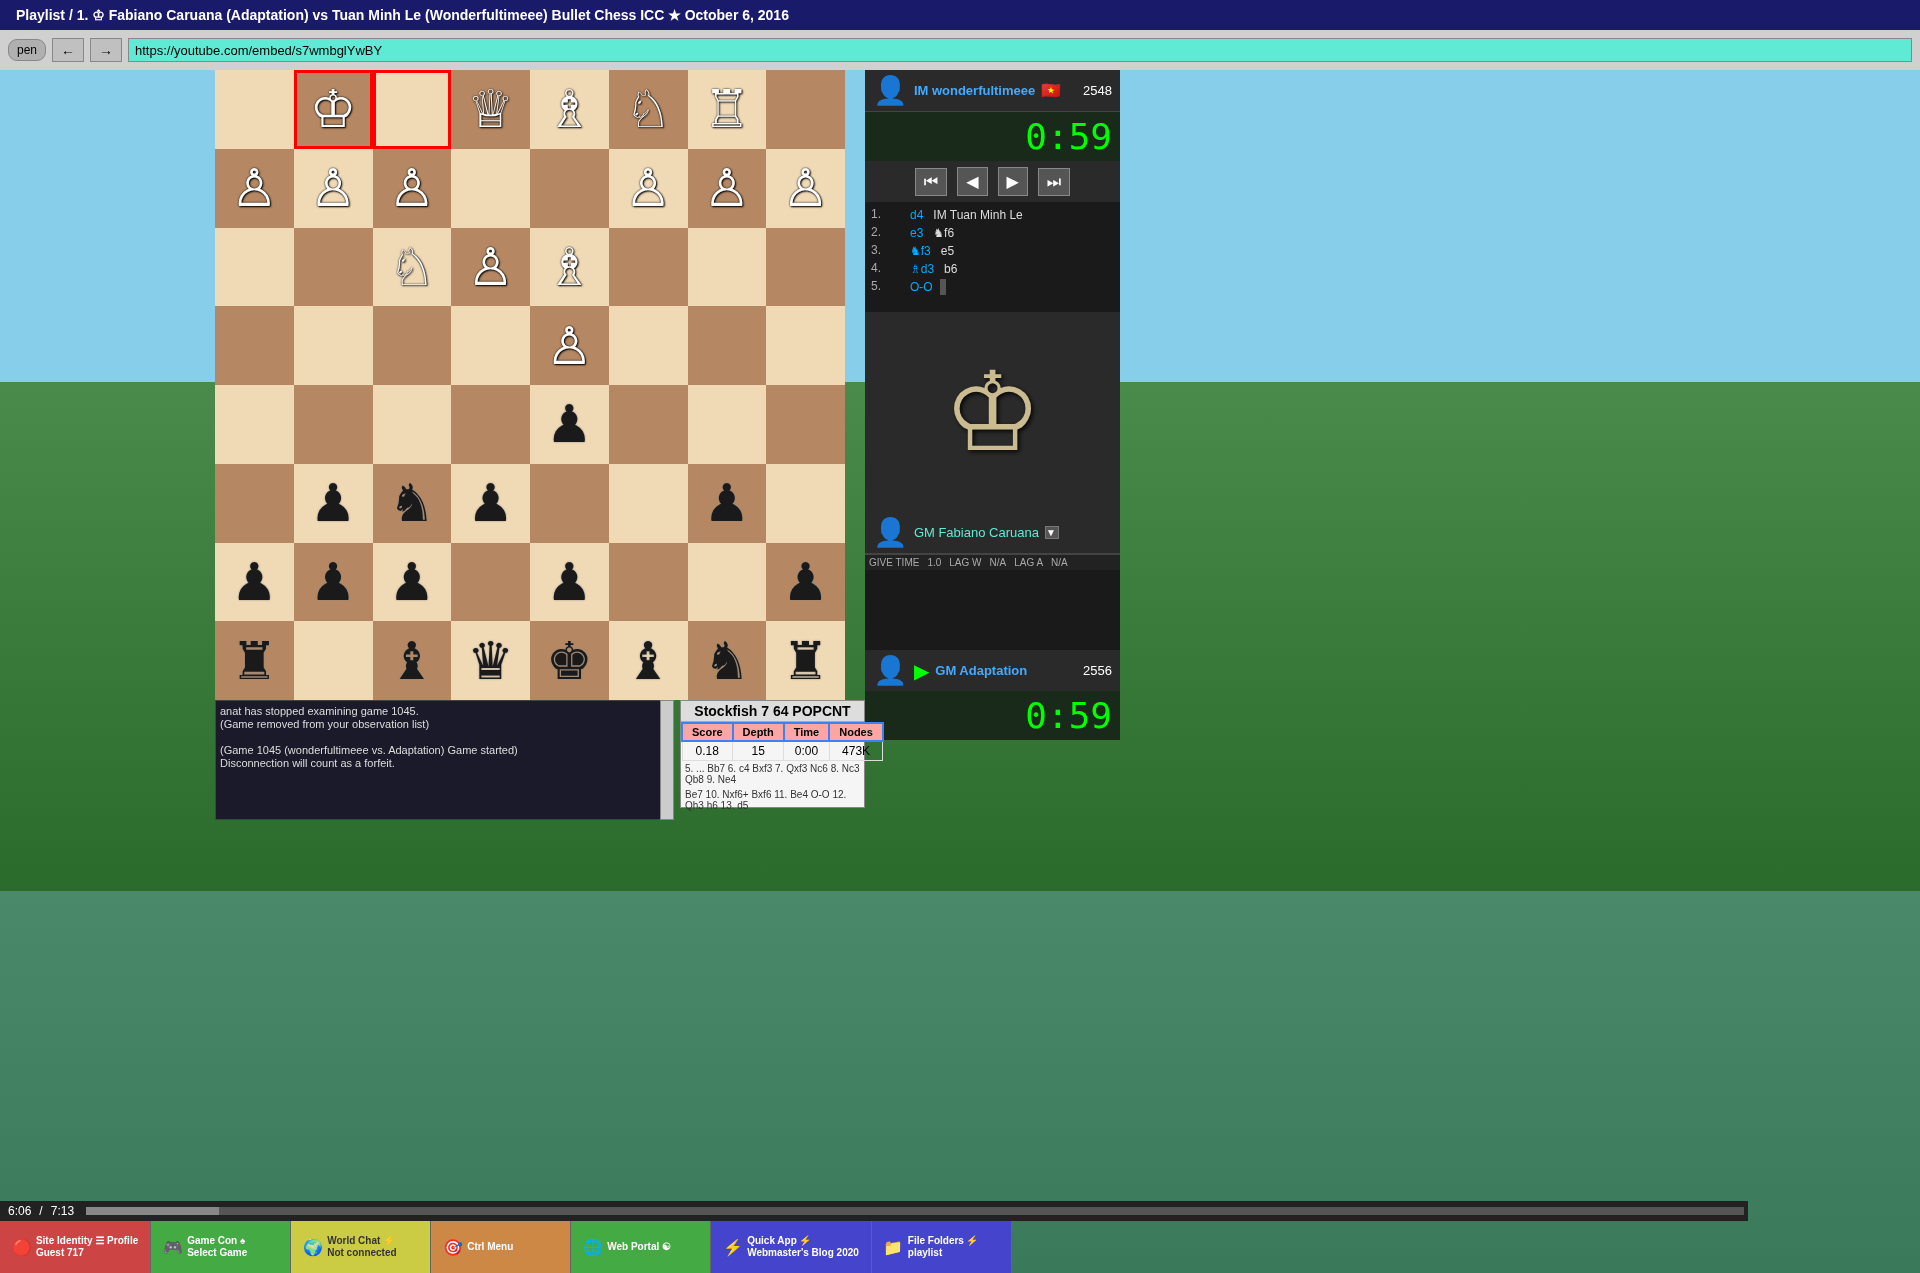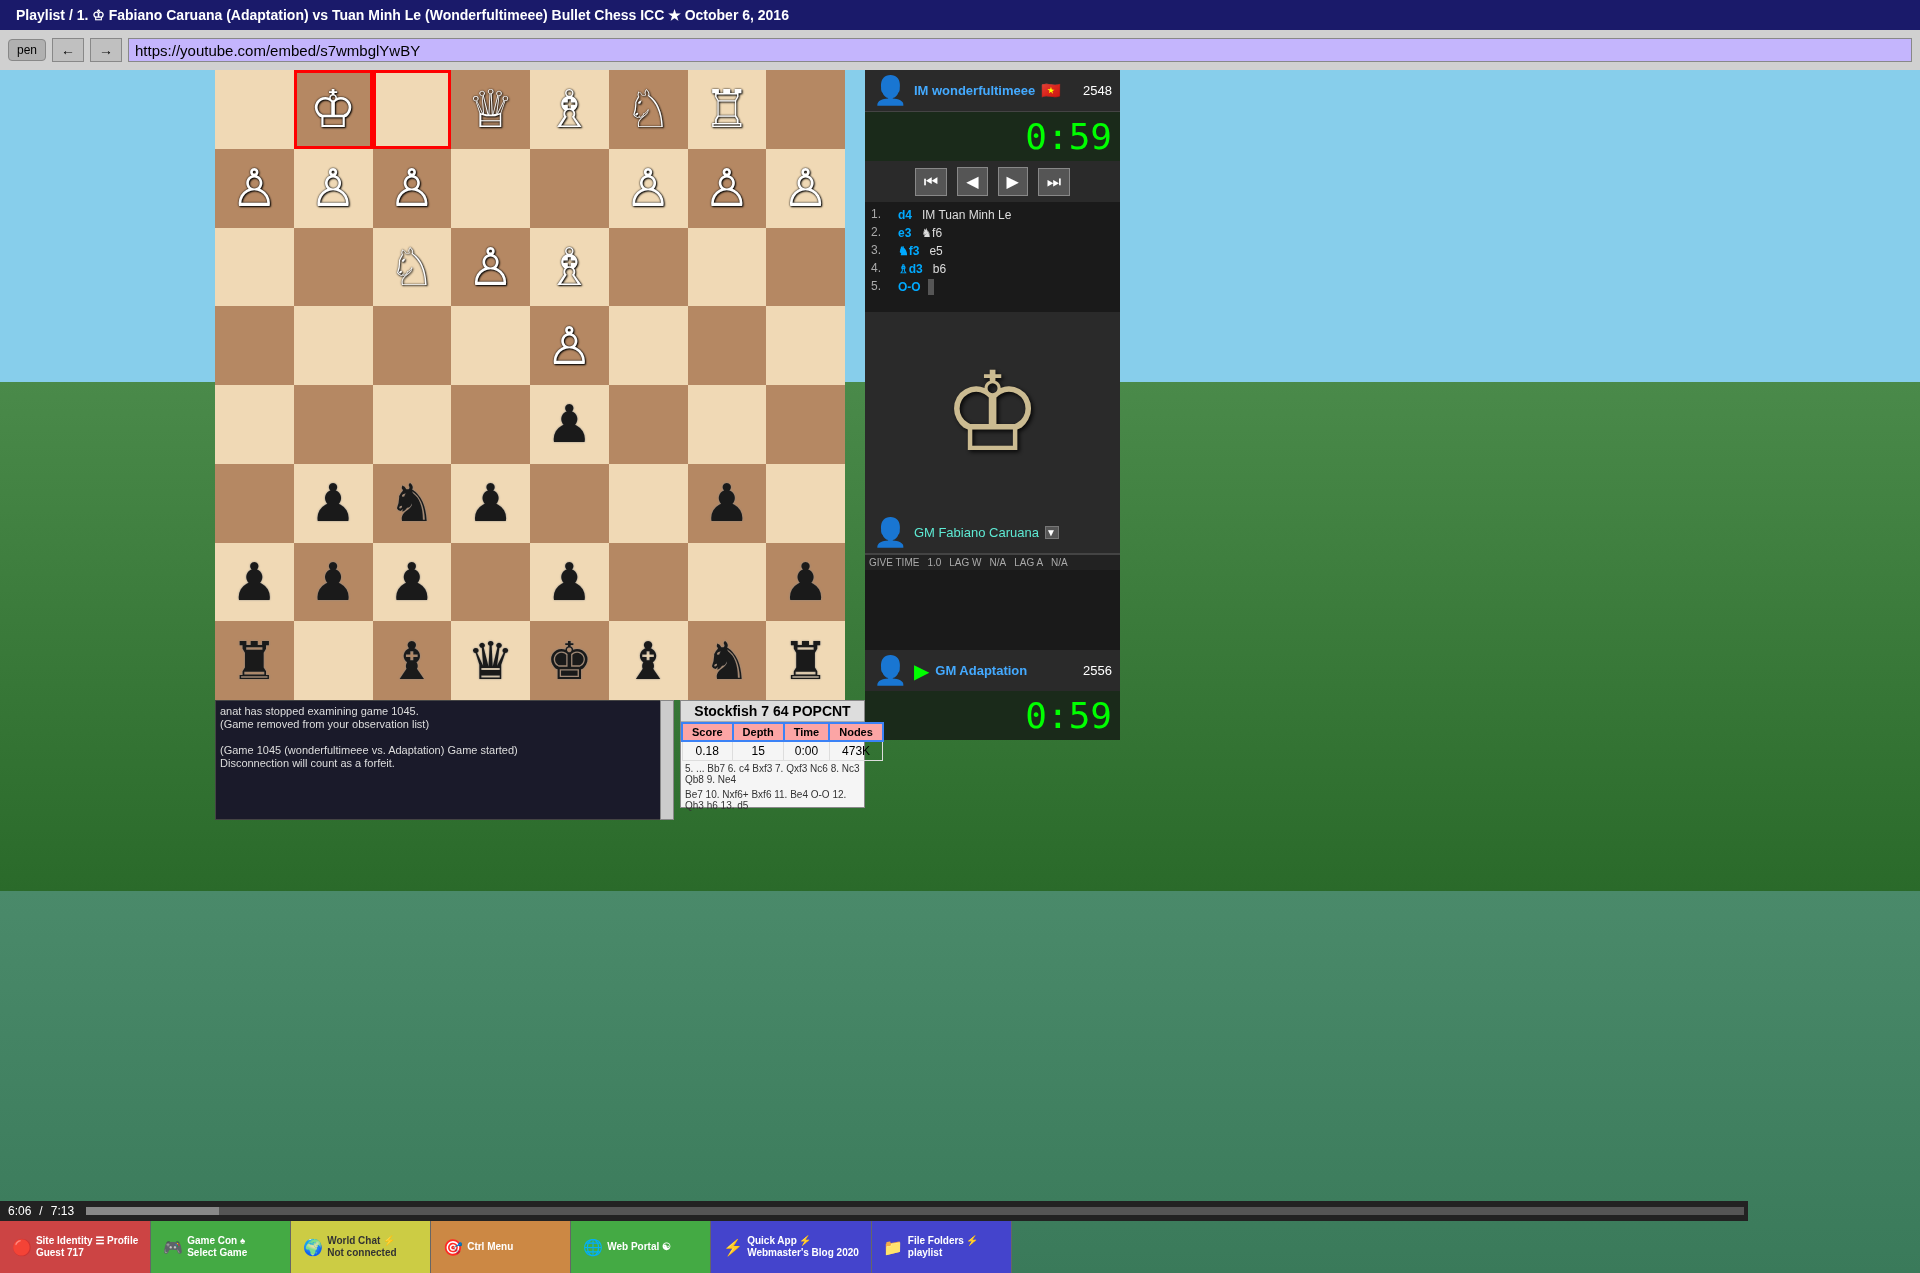--- a/index.html
+++ b/index.html
@@ -18,27 +18,27 @@
       background: #1a1a6a; color: #ffffff; font-size: 14px; font-weight: bold;
       display: flex; align-items: center; padding: 0 16px; z-index: 10;
     }
 
     
     .browser-bar {
       position: absolute; top: 30px; left: 0; width: 1920px; height: 40px;
       background: #d0d0d0; display: flex; align-items: center; padding: 0 8px; z-index: 10; gap: 6px;
     }
     .browser-btn {
-      background: #b0b0b0; border: 1px solid #888; padding: 3px 8px; font-size: 12px; cursor: pointer; border-radius: 4px;
+      background: #b0b0b0; border: 1px solid #888; padding: 3px 8px; font-size: 12px; cursor: pointer; border-radius: 9px;
     }
     .nav-btn {
       background: #c0c0c0; border: 1px solid #888; padding: 3px 8px; font-size: 14px; cursor: pointer;
     }
     .url-bar {
-      flex: 1; height: 24px; border: 1px solid #888; padding: 0 6px; font-size: 15px; background: #c4b5fd;
+      flex: 1; height: 24px; border: 1px solid #888; padding: 0 6px; font-size: 13px; background: #5eead4;
     }
 
     
     .chess-area {
       position: absolute; top: 70px; left: 215px; width: 650px; height: 640px; z-index: 5;
     }
 
     
     .chess-board {
       width: 630px; height: 630px; display: grid; grid-template-columns: repeat(8, 78.75px); grid-template-rows: repeat(8, 78.75px);
@@ -76,21 +76,21 @@
     .ctrl-btn {
       background: #555; border: 1px solid #888; color: white; padding: 4px 8px; cursor: pointer; font-size: 16px;
     }
 
     
     .move-list {
       background: #1a1a1a; padding: 4px; font-size: 12px; height: 110px; overflow-y: auto;
     }
     .move-row { display: flex; gap: 4px; padding: 1px 2px; }
     .move-num { color: #aaa; width: 20px; }
-    .move-white { color: #00aaff; font-weight: bold; cursor: pointer; padding: 1px 3px; }
+    .move-white { color: #00aaff; font-weight: normal; cursor: pointer; padding: 1px 3px; margin-left: 12px; }
     .move-black { color: #ddd; cursor: pointer; padding: 1px 3px; }
     .move-selected { background: #555; }
 
     
     .king-display {
       background: #2a2a2a; height: 200px; display: flex; align-items: center; justify-content: center; position: relative;
     }
     .king-piece-big { font-size: 110px; color: #e8d5a3; text-shadow: 2px 2px 4px #000; opacity: 0.85; }
 
     

